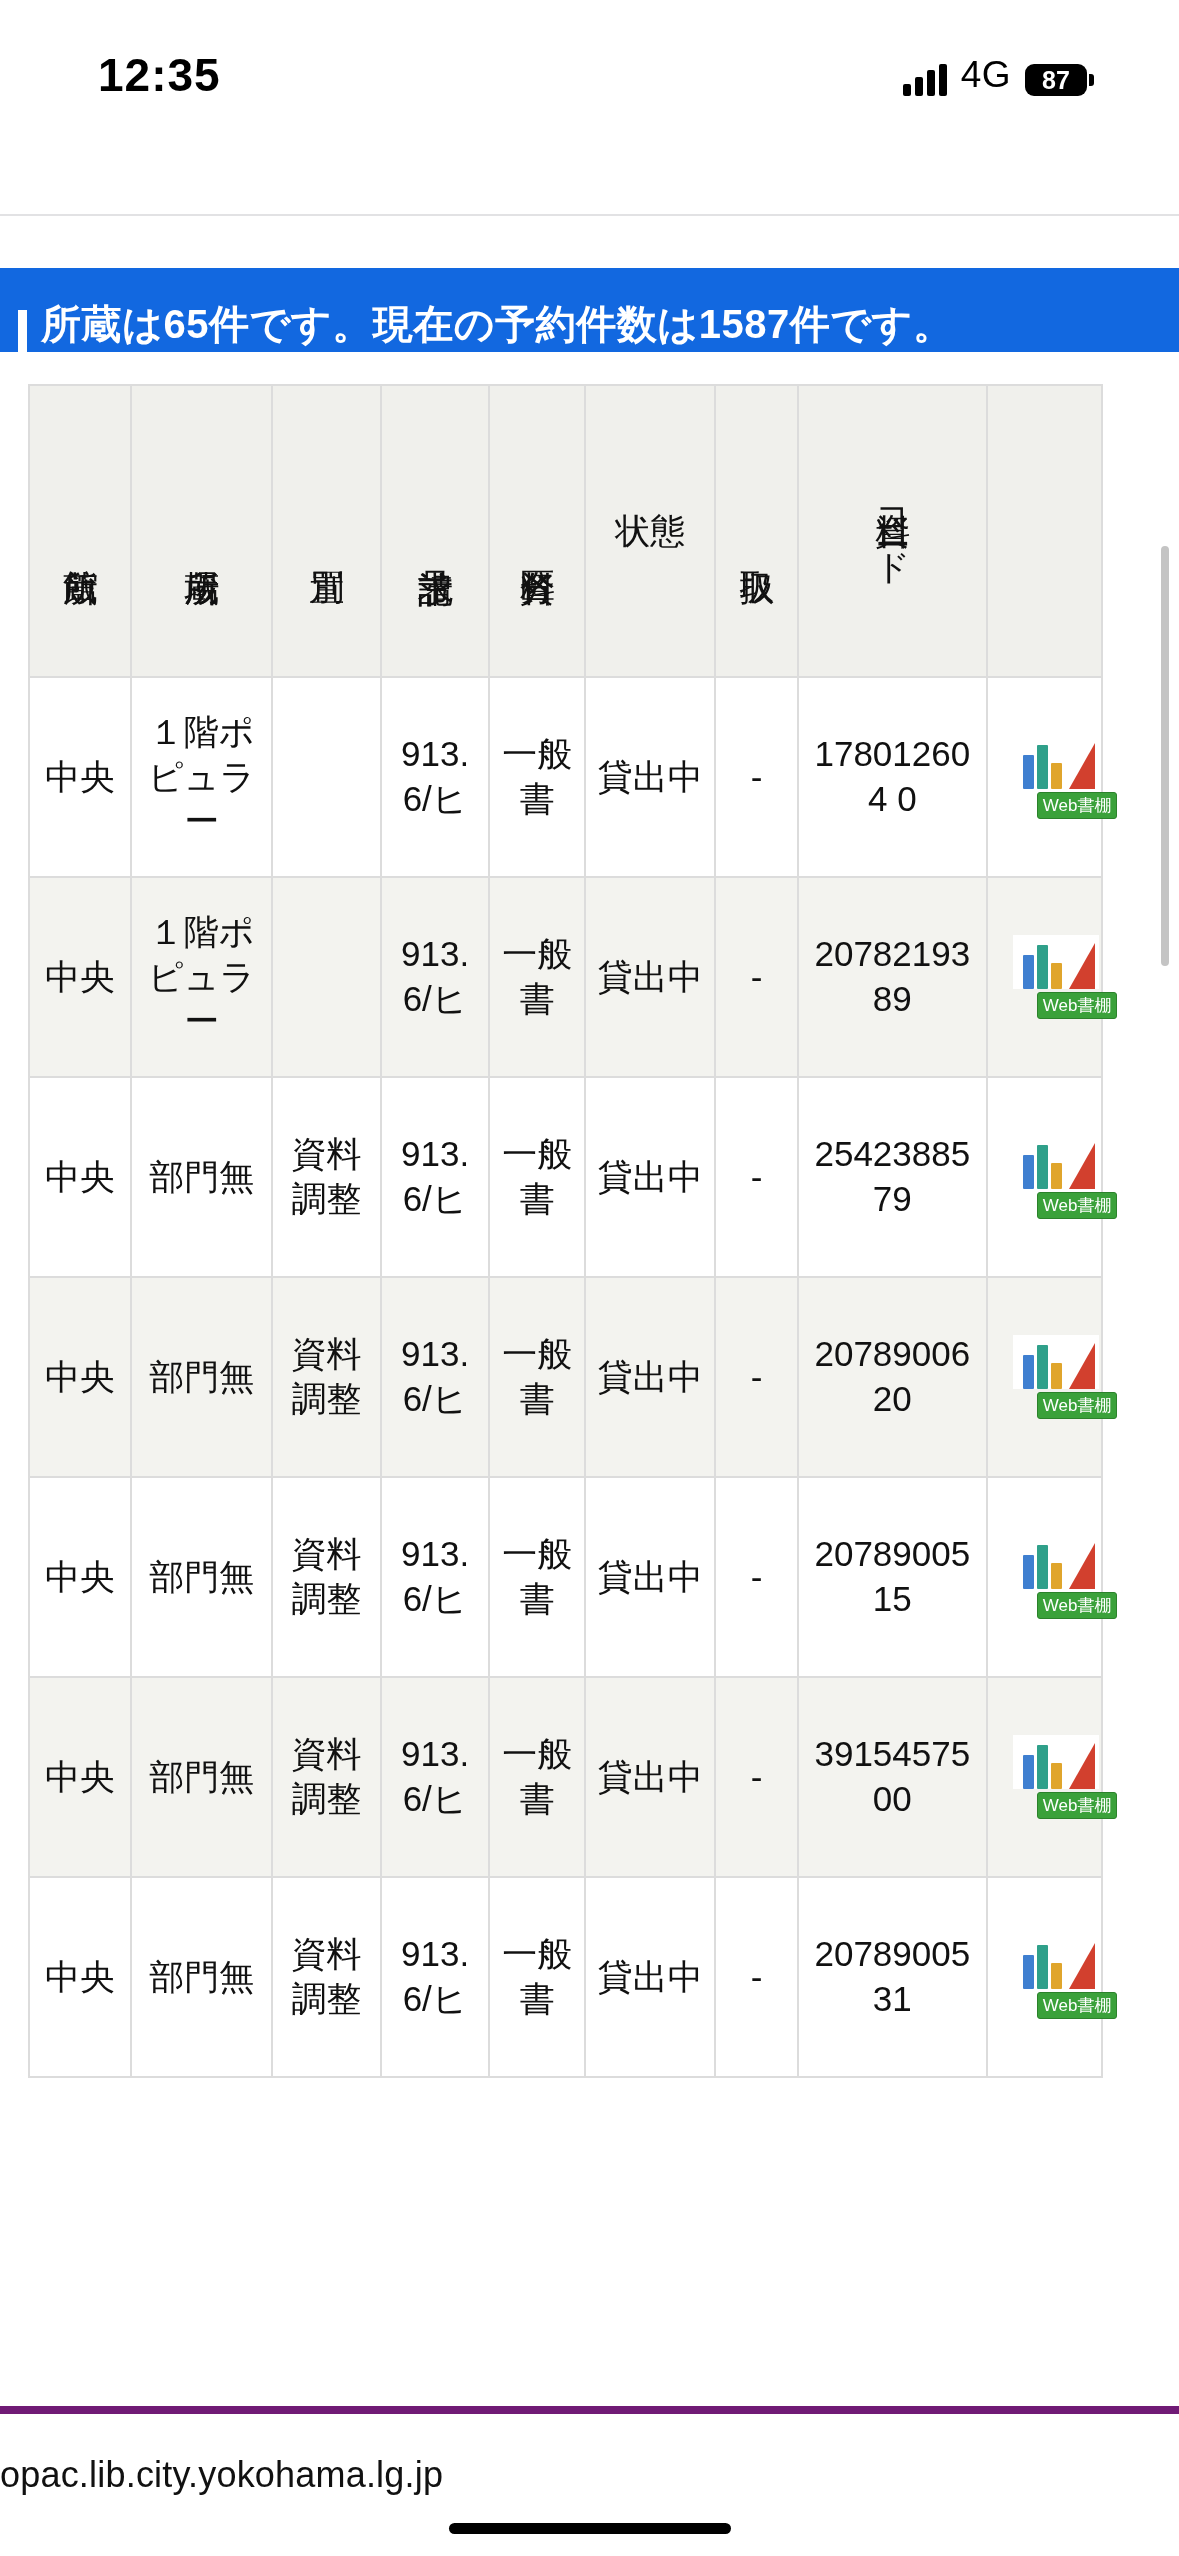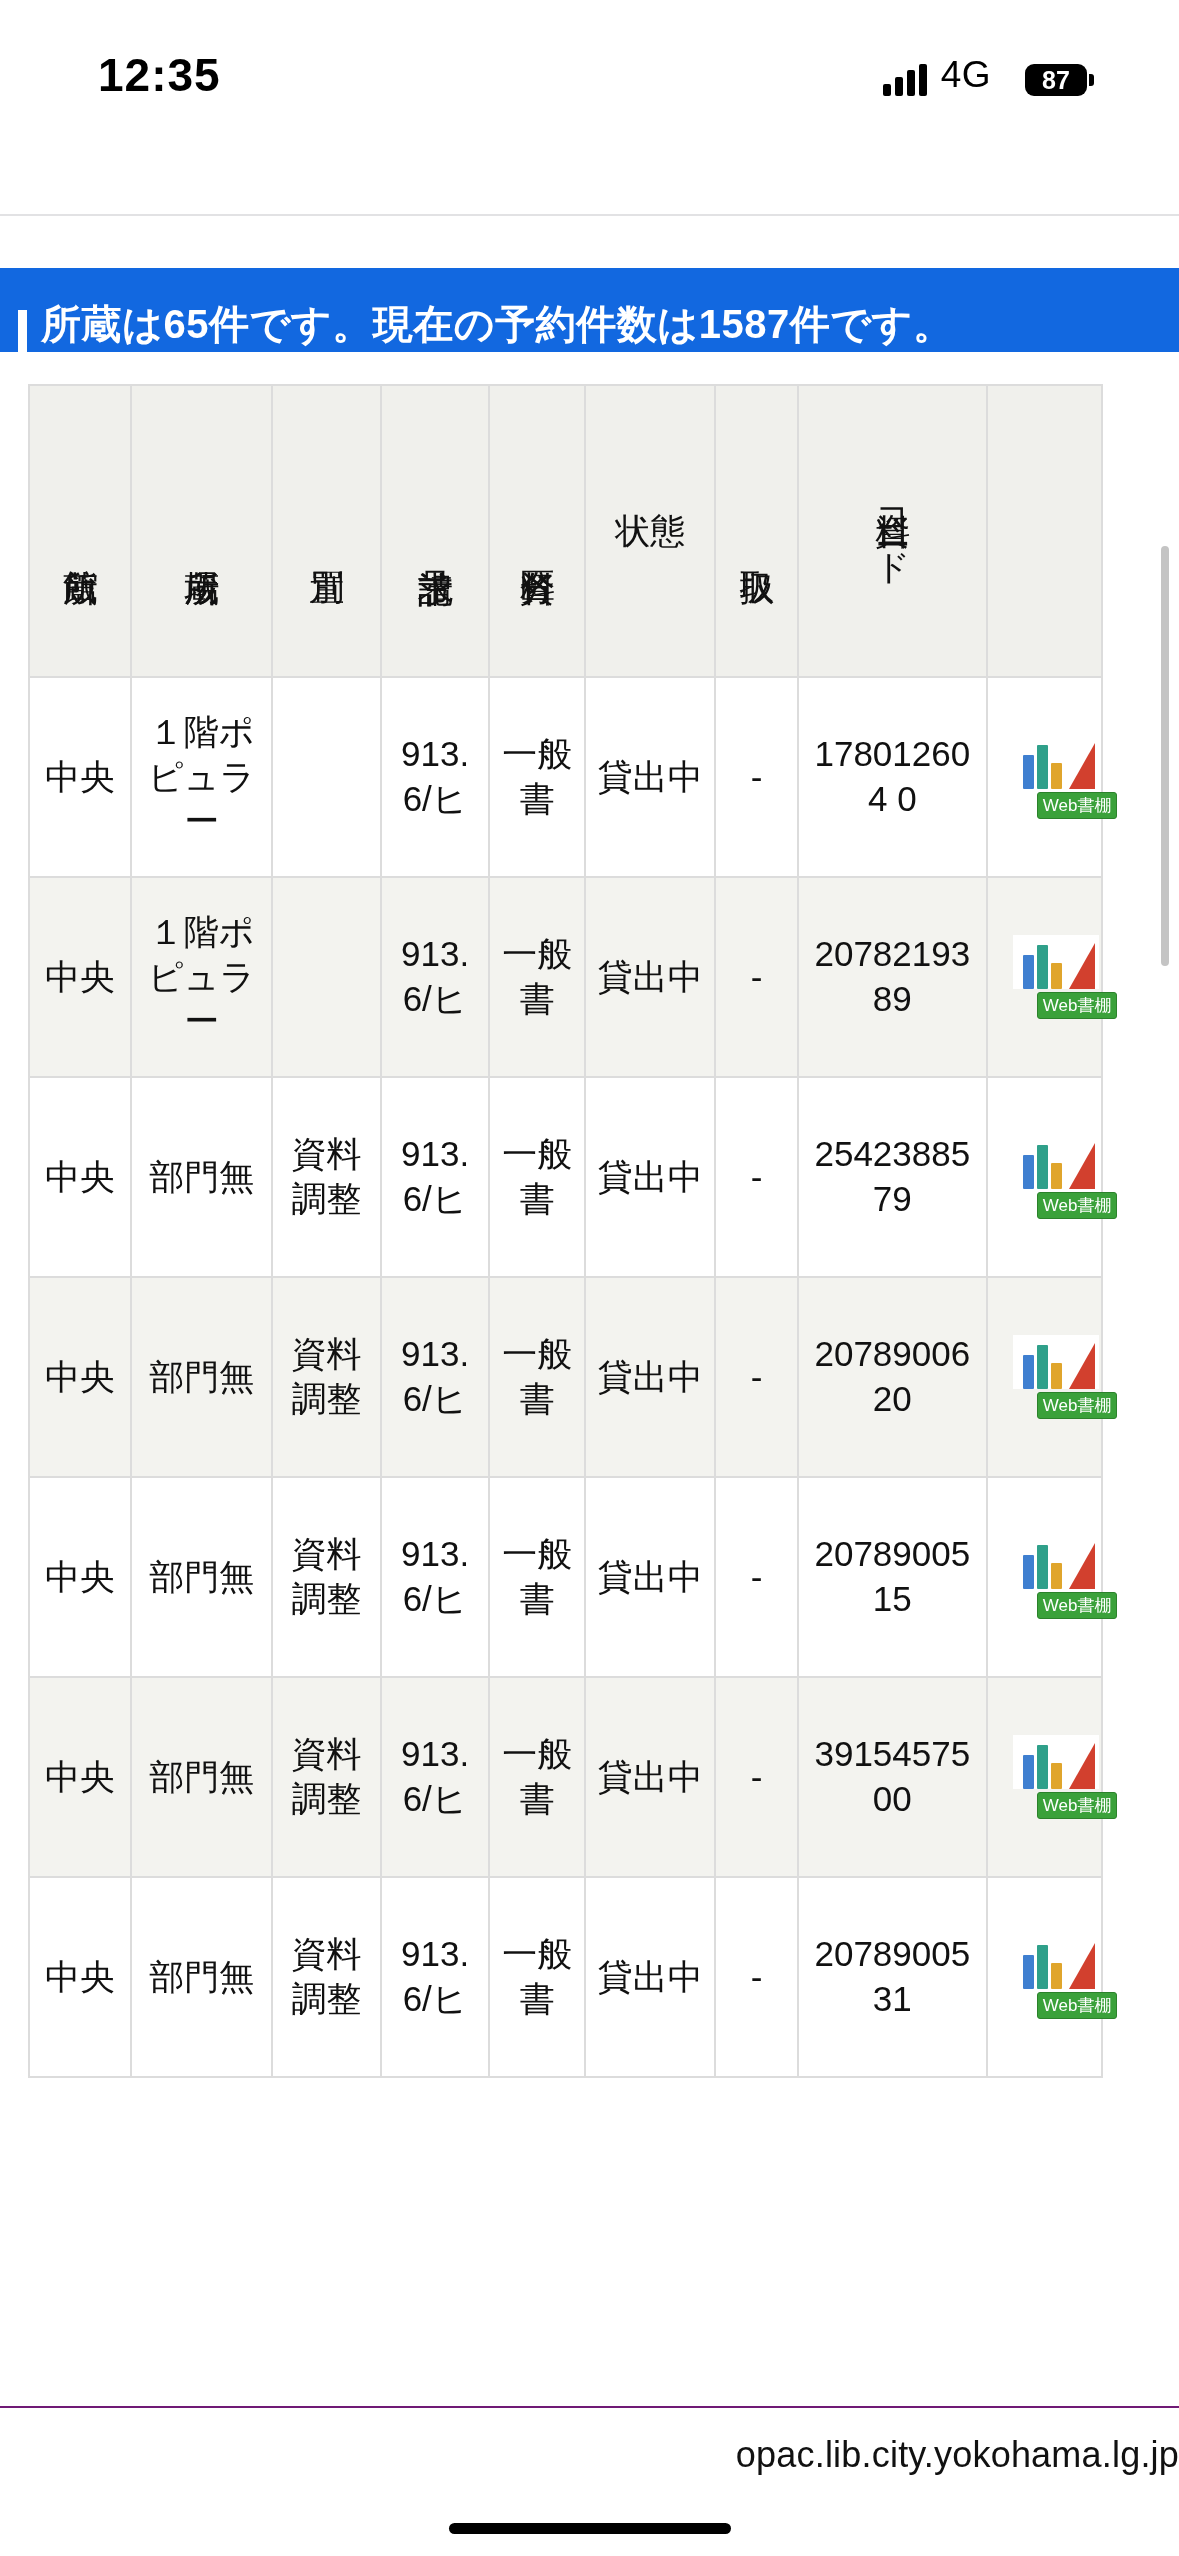--- a/index.html
+++ b/index.html
@@ -72,21 +72,20 @@
   }
   .battery {
     position: relative;
     width: 62px;
     height: 32px;
     border-radius: 9px;
     background: #000;
     display: flex;
     align-items: center;
     justify-content: center;
-    margin-left: 20px;
   }
   .battery::after {
     content: "";
     position: absolute;
     right: -7px;
     top: 10px;
     width: 5px;
     height: 12px;
     background: #000;
     border-radius: 0 3px 3px 0;
@@ -223,26 +222,26 @@
     top: 330px;
     width: 8px;
     height: 420px;
     background: #c4c4c4;
     border-radius: 4px;
   }
 
   
   .bottombar {
     flex: 0 0 150px;
-    border-top: 2px solid #701a75;
+    border-top: 8px solid #701a75;
     background: #ffffff;
     display: flex;
     align-items: flex-start;
-    justify-content: flex-end;
-    padding-top: 26px;
+    justify-content: flex-start;
+    padding-top: 40px;
   }
   .url-text {
     font-size: 36px;
     color: #111;
     letter-spacing: 0.2px;
   }
   .home-indicator {
     position: absolute;
     bottom: 22px;
     left: 50%;

